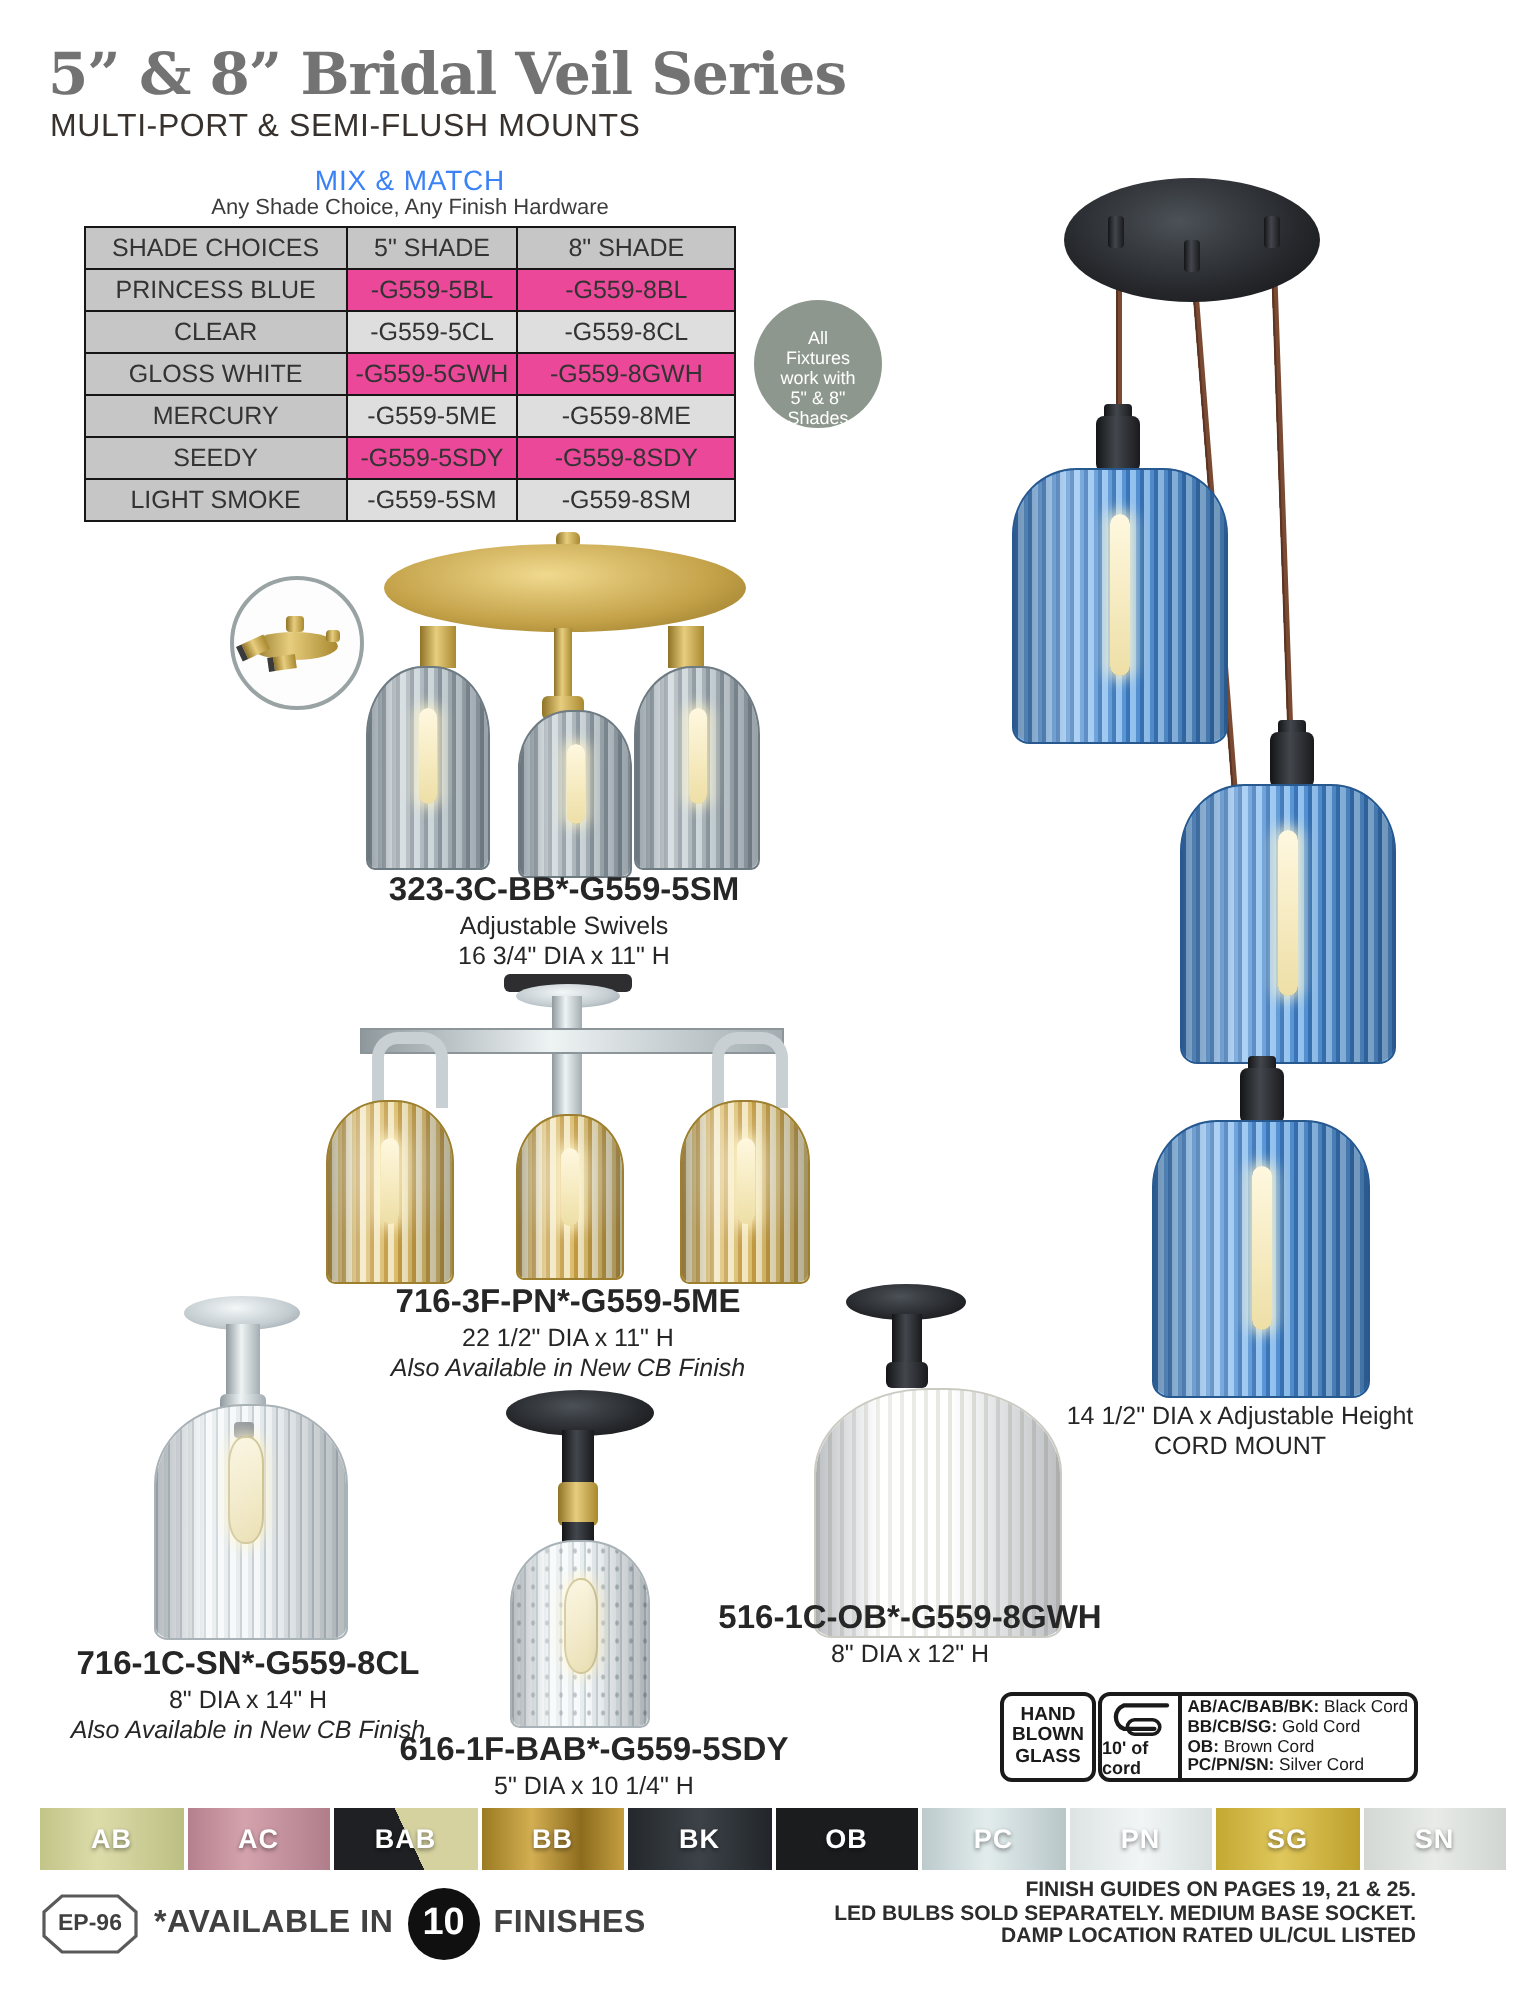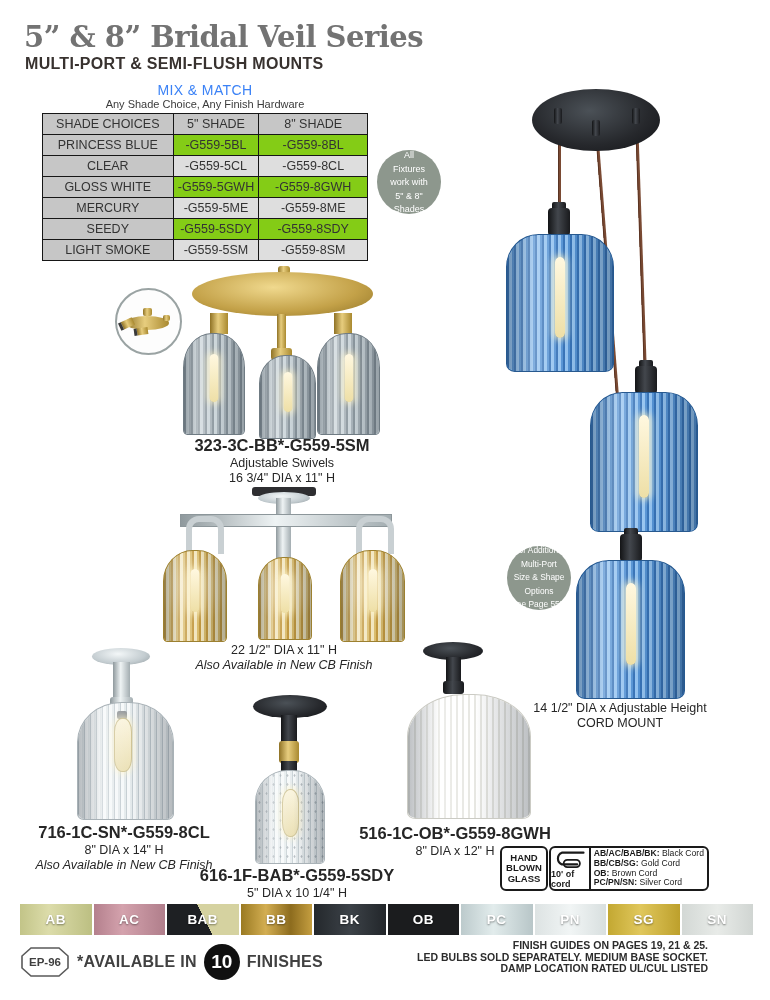--- a/index.html
+++ b/index.html
@@ -2,36 +2,36 @@
 <html><head>
 <meta charset="utf-8">
 <style>
   html,body{margin:0;padding:0;background:#fff;}
   .page{position:relative;width:770px;height:1000px;background:#ffffff;overflow:hidden;
         font-family:"Liberation Sans",sans-serif;color:#2a2a2a;}
 
   
   .title{position:absolute;left:24px;top:20px;font-family:"DejaVu Serif",serif;font-weight:bold;
          font-size:29px;letter-spacing:-0.5px;color:#737373;}
-  .subtitle{position:absolute;left:25px;top:55px;font-weight:bold;font-size:16px;color:#38322f;letter-spacing:.3px;}
+  .subtitle{position:absolute;left:25px;top:55px;font-weight:normal;font-size:16px;color:#38322f;letter-spacing:.3px;}
 
   
   .mmwrap{position:absolute;left:42px;top:82px;width:326px;text-align:center;}
   .mmtitle{font-size:14px;color:#3b82f6;letter-spacing:.4px;}
   .mmsub{font-size:11px;color:#3b3b3b;margin-top:0px;}
   table.mm{border-collapse:collapse;width:326px;margin-top:3px;}
   table.mm th,table.mm td{border:1px solid #161616;height:20px;font-size:12.5px;font-weight:normal;
       text-align:center;vertical-align:middle;color:#333;padding:0;}
   .cell-gray{background:#c6c6c6;}
   .row-alt td.datac{background:#dedede;}
-  .row-plain td.datac{background:#84cc16;}
+  .row-plain td.datac{background:#ec4899;}
 
   
   .circle-badge{position:absolute;border-radius:50%;color:#fff;display:flex;flex-direction:column;
-      justify-content:space-between;text-align:center;line-height:10px;}
+      justify-content:flex-end;text-align:center;line-height:10px;}
   .badge1{left:377px;top:150px;width:64px;height:64px;font-size:9px;}
   .badge2{left:507px;top:546px;width:64px;height:64px;font-size:8.4px;line-height:9.6px;}
 
   
   .shade{position:absolute;border-radius:46% 46% 7% 7% / 34% 34% 5% 5%;overflow:hidden;}
   .shade::after{content:"";position:absolute;inset:0;border-radius:inherit;
       background:linear-gradient(90deg,rgba(35,45,55,.30),rgba(255,255,255,.30) 26%,rgba(255,255,255,.04) 55%,rgba(35,45,55,.30));}
   .smoke{background:repeating-linear-gradient(90deg,#87939b 0 2px,#c9d3d8 2px 5px,#a4afb6 5px 7px);border:1px solid #6f7b83;}
   .mercury{background:radial-gradient(circle at 50% 38%,rgba(255,255,255,.4),transparent 60%),
       repeating-linear-gradient(90deg,#c09538 0 2px,#f1e4ba 2px 5px,#d8b966 5px 7px);border:1px solid #9c8030;}
@@ -200,20 +200,21 @@
     <div class="shade mercury" style="left:163px;top:550px;width:62px;height:90px;">
         <div class="bulb"></div>
       </div>
     <div class="shade mercury" style="left:340px;top:550px;width:63px;height:90px;">
         <div class="bulb"></div>
       </div>
     <div class="shade mercury" style="left:258px;top:557px;width:52px;height:81px;">
         <div class="bulb"></div>
       </div>
     <div class="plabel" style="left:164px;top:642px;">
+      <div class="pcode">716-3F-PN*-G559-5ME</div>
       <div class="psub">22 1/2" DIA x 11" H</div>
       <div class="pita">Also Available in New CB Finish</div>
     </div>
   </div>
 
   <div>
     <div class="hw canopy cnickel" style="left:92px;top:648px;width:58px;height:17px;"></div>
     <div class="hw nickel" style="left:113px;top:662px;width:17px;height:38px;"></div>
     <div class="hw nickel" style="left:110px;top:697px;width:23px;height:10px;border-radius:3px;"></div>
     <div class="shade clear" style="left:77px;top:702px;width:95px;height:116px;">
@@ -239,21 +240,21 @@
       <div class="pcode">616-1F-BAB*-G559-5SDY</div>
       <div class="psub">5" DIA x 10 1/4" H</div>
     </div>
   </div>
 
   <div>
     <div class="hw canopy cblack" style="left:423px;top:642px;width:60px;height:18px;"></div>
     <div class="hw blackhw" style="left:446px;top:657px;width:15px;height:26px;"></div>
     <div class="hw blackhw" style="left:443px;top:681px;width:21px;height:13px;border-radius:3px;"></div>
     <div class="shade gwhite" style="left:407px;top:694px;width:122px;height:123px;"></div>
-    <div class="plabel" style="left:335px;top:824px;">
+    <div class="plabel" style="left:335px;top:800px;">
       <div class="pcode">516-1C-OB*-G559-8GWH</div>
       <div class="psub">8" DIA x 12" H</div>
     </div>
   </div>
 
   <div>
     <div class="cord" style="left:558px;top:118px;height:96px;"></div>
     <div class="cord" style="left:595px;top:130px;height:406px;transform:rotate(-4.5deg);"></div>
     <div class="cord" style="left:635px;top:118px;height:250px;transform:rotate(-2deg);"></div>
     <div class="hw canopy cblack" style="left:532px;top:89px;width:128px;height:62px;"></div>
@@ -278,27 +279,20 @@
     <div class="shade blue" style="left:576px;top:560px;width:107px;height:137px;">
         <div class="bulb tall"></div>
       </div>
 
     <div class="plabel" style="left:500px;top:700px;">
       <div class="psub">14 1/2" DIA x Adjustable Height</div>
       <div class="psub">CORD MOUNT</div>
     </div>
   </div>
 
-  <div class="circle-badge badge2" style="background: rgb(141, 151, 141);">
-    <div>For Additional</div>
-    <div>Multi-Port</div>
-    <div>Size &amp; Shape</div>
-    <div>Options</div>
-    <div>See Page 555.</div>
-  </div>
 
   <div class="ibox hbg">
     <div>HAND</div>
     <div>BLOWN</div>
     <div>GLASS</div>
   </div>
   <div class="ibox cordbox">
     <div class="left">
       <svg width="36" height="20" viewBox="0 0 40 22">
         <path d="M35 4 H11 a7 7 0 0 0 0 13 h17" fill="none" stroke="#1a1a1a" stroke-width="2.4" stroke-linecap="round"></path>

